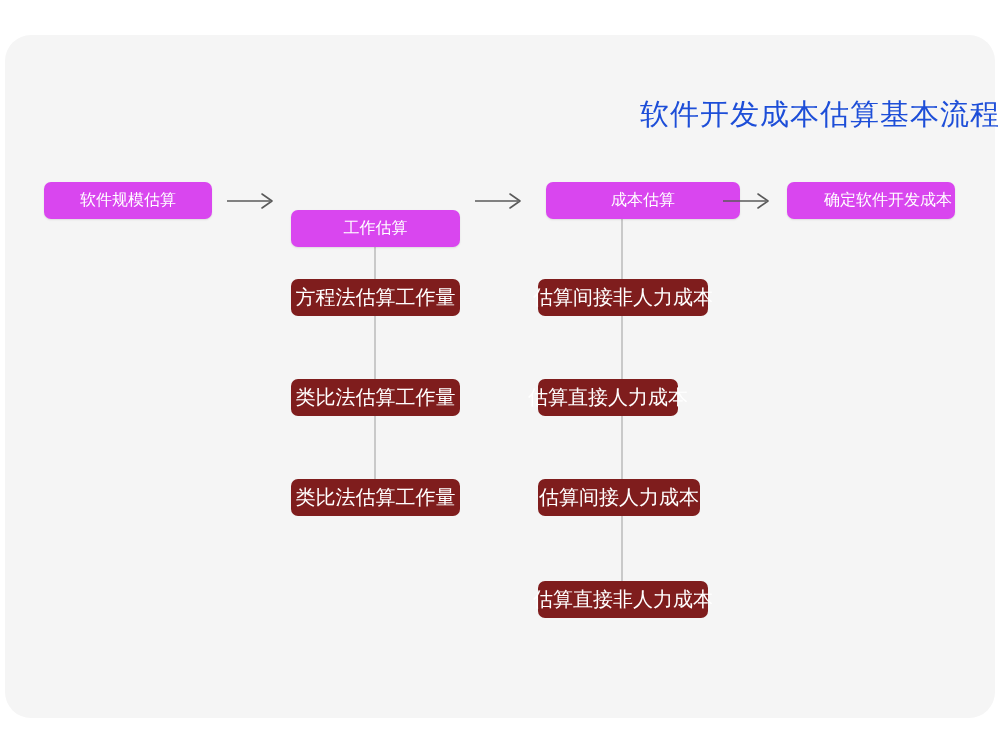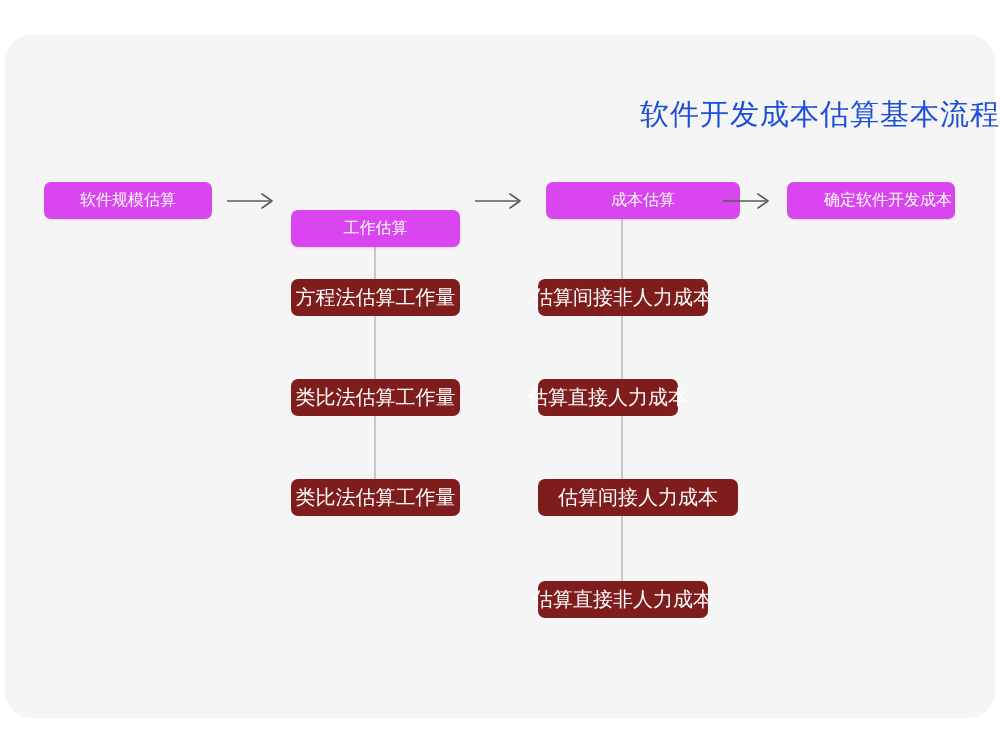--- a/index.html
+++ b/index.html
@@ -141,21 +141,21 @@
   </div>
 
   <div class="node sub" style="left:538px; top:279px; width:170px; height:37px;">
     <span class="label">估算间接非人力成本</span>
   </div>
 
   <div class="node sub" style="left:538px; top:379px; width:140px; height:37px;">
     <span class="label">估算直接人力成本</span>
   </div>
 
-  <div class="node sub" style="left:538px; top:479px; width:200px; height:37px;">
+  <div class="node sub" style="left:538px; top:479px; width:162px; height:37px;">
     <span class="label">估算间接人力成本</span>
   </div>
 
   <div class="node sub" style="left:538px; top:581px; width:170px; height:37px;">
     <span class="label">估算直接非人力成本</span>
   </div>
 
 </div>
 
 </body></html>

